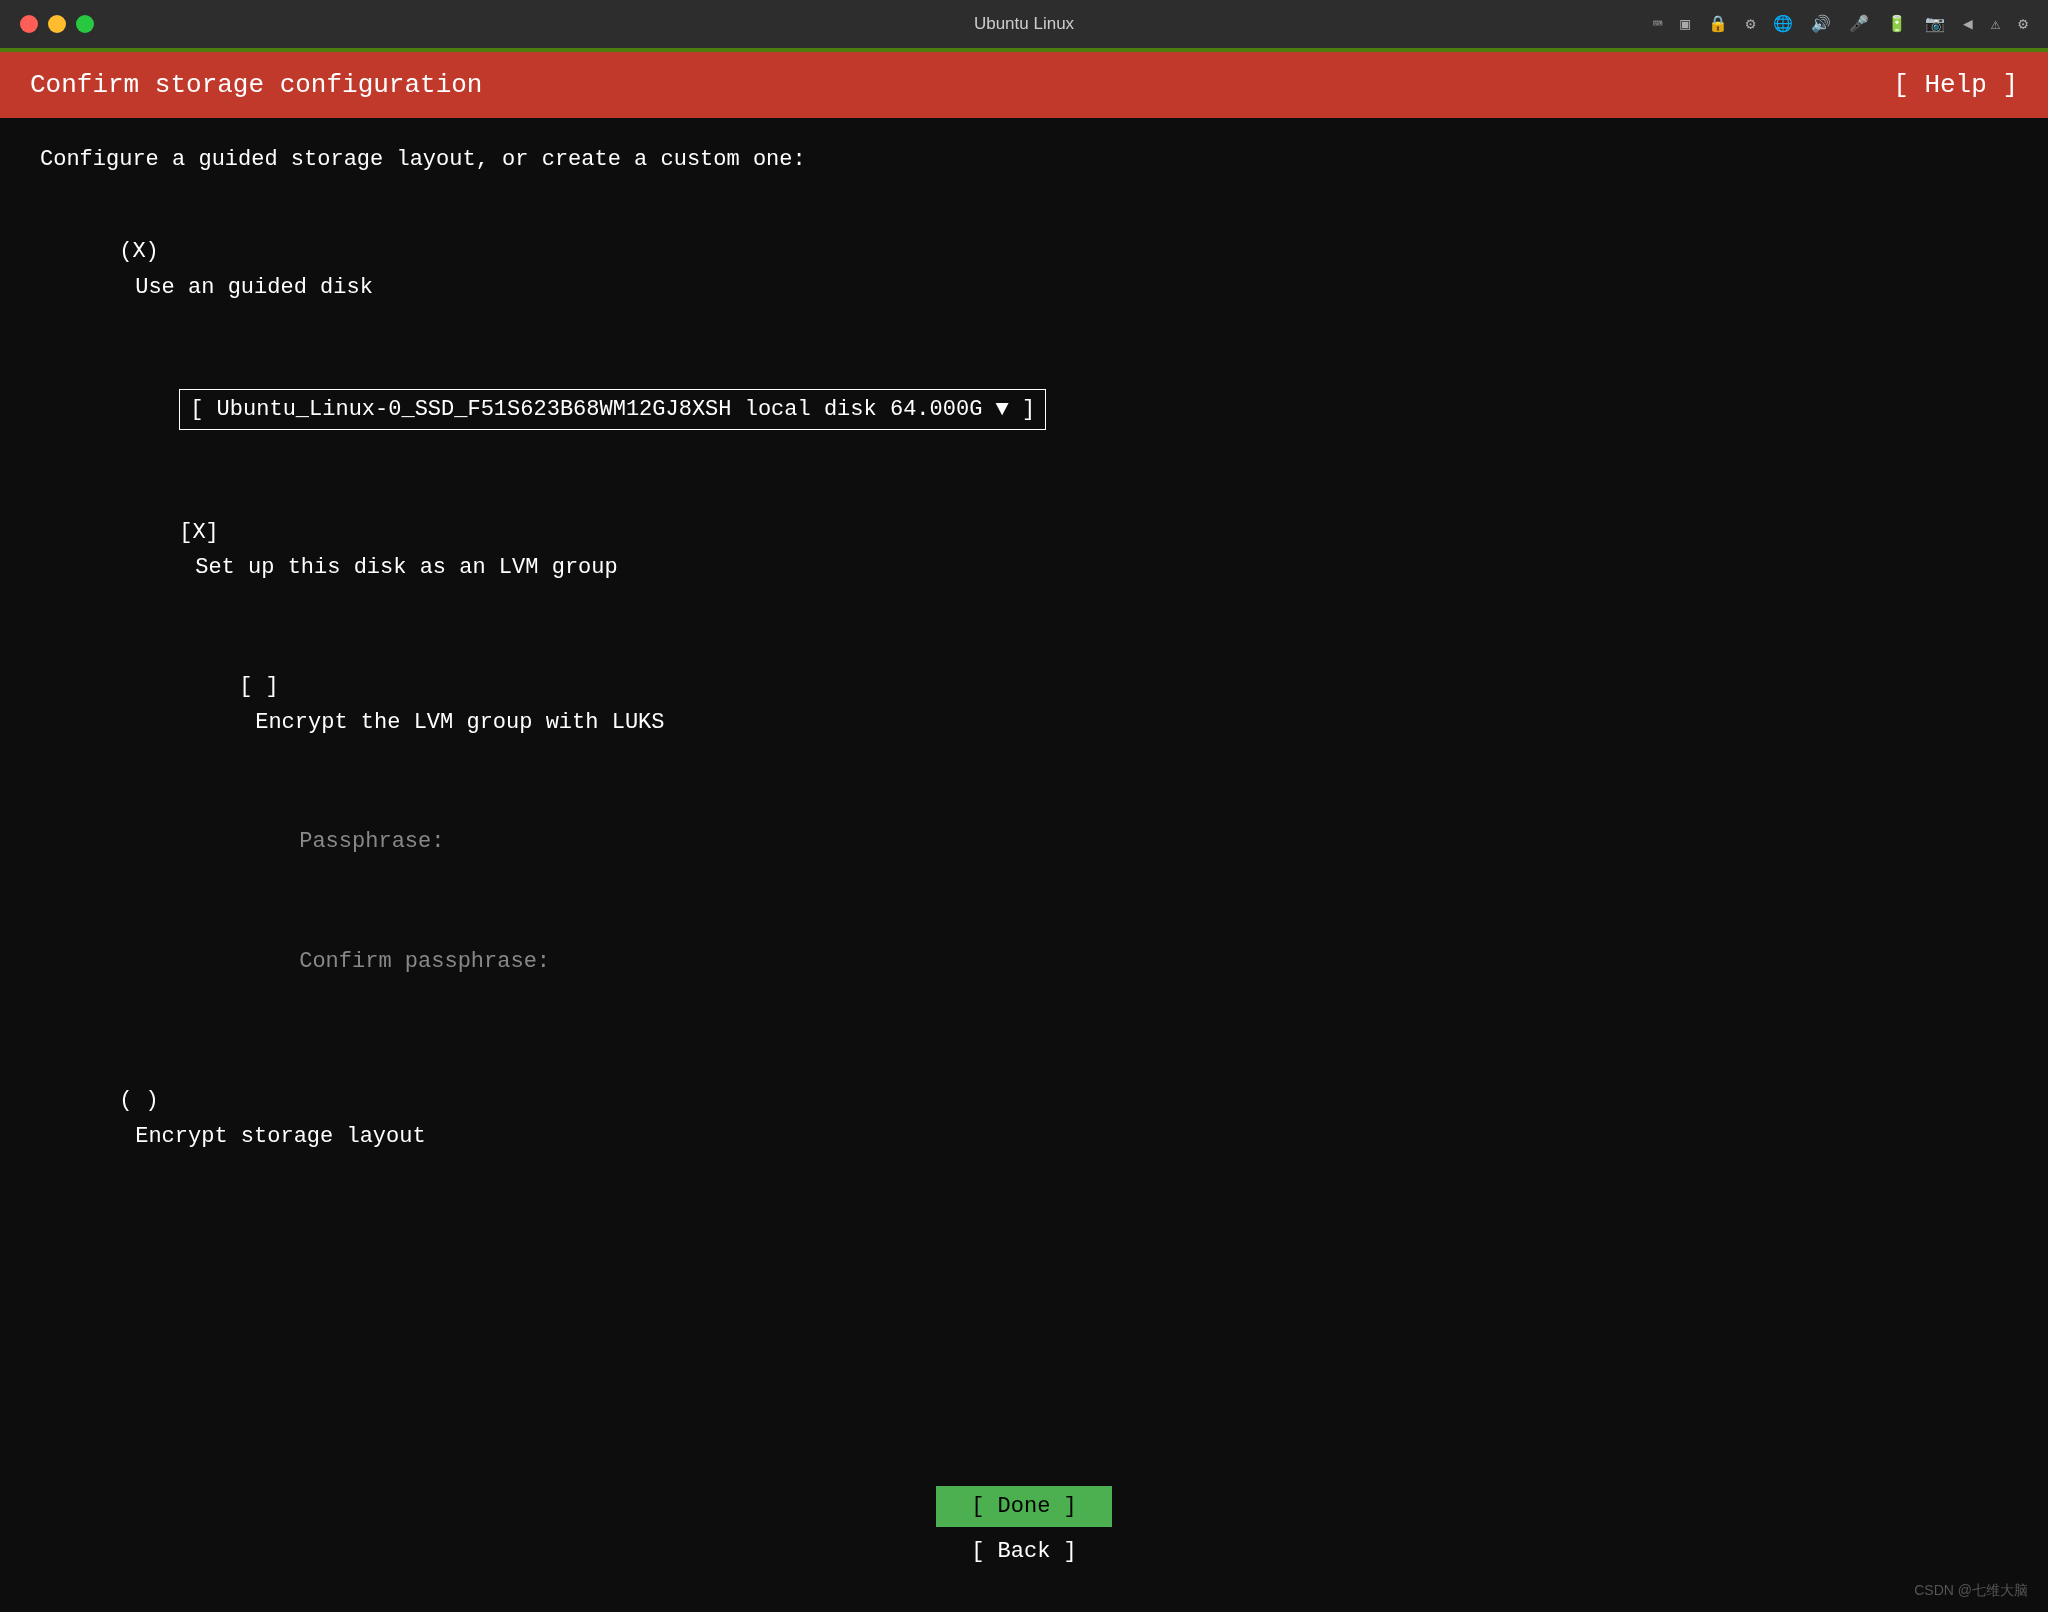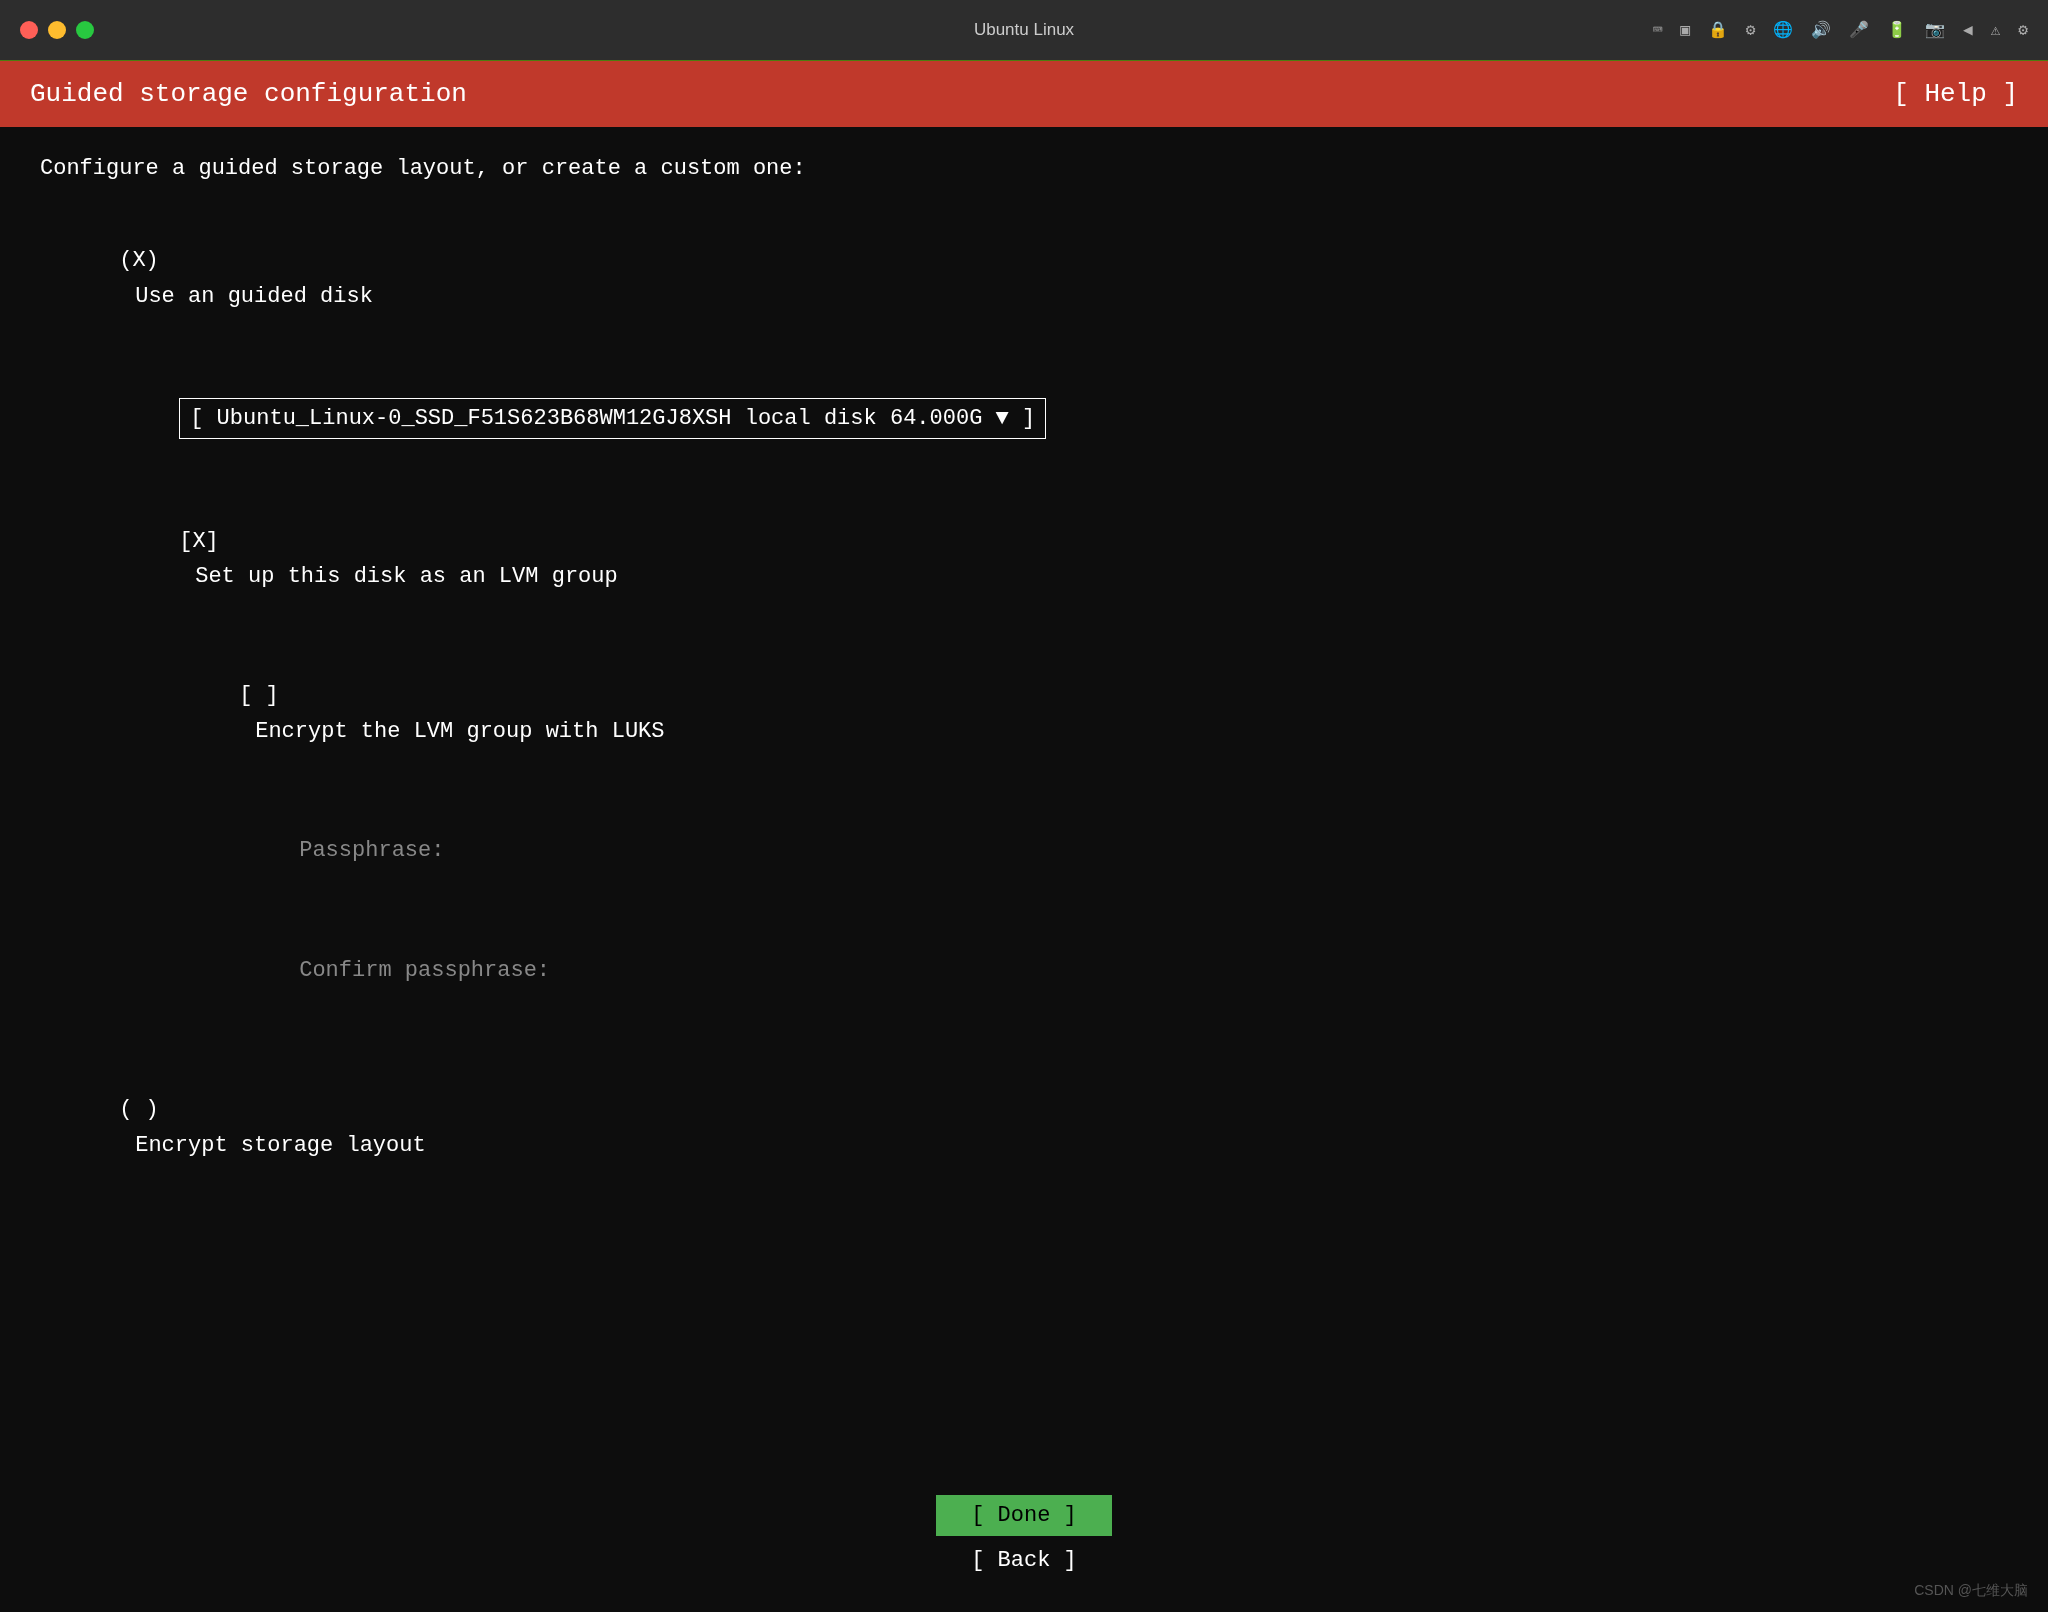--- a/index.html
+++ b/index.html
@@ -12,27 +12,27 @@
       width: 2048px;
       height: 1612px;
       background: #1e1e1e;
       font-family: 'Courier New', Courier, monospace;
       overflow: hidden;
     }
 
     
     .titlebar {
       width: 100%;
-      height: 61px;
+      height: 52px;
       background: #2d2d2d;
       display: flex;
       align-items: center;
       justify-content: space-between;
       padding: 0 20px;
-      border-bottom: 1px solid #4d7c0f;
+      border-bottom: 4px solid #4d7c0f;
     }
 
     .titlebar-left {
       display: flex;
       align-items: center;
       gap: 10px;
     }
 
     .traffic-light {
       width: 18px;
@@ -214,21 +214,21 @@
     <span class="titlebar-icon">📷</span>
     <span class="titlebar-icon">◀</span>
     <span class="titlebar-icon">⚠</span>
     <span class="titlebar-icon">⚙</span>
   </div>
 </div>
 
 <div class="terminal">
 
   <div class="header-bar">
-    <span class="header-title">Guided storage configuration</span>
+    <span class="header-title">Confirm storage configuration</span>
     <span class="header-help">[ Help ]</span>
   </div>
 
   <div class="content">
 
     <div class="content-line">Configure a guided storage layout, or create a custom one:</div>
 
     <div style="height: 16px;"></div>
 
     <div class="content-line">

